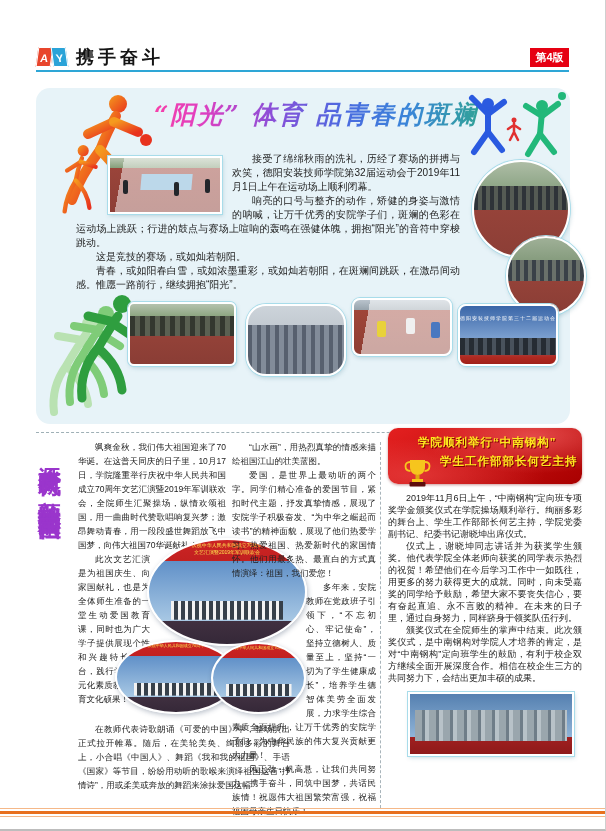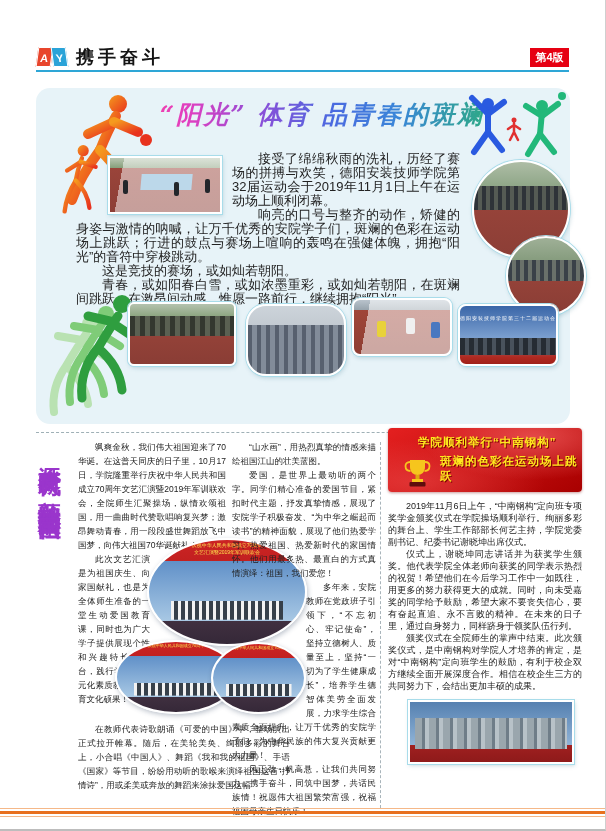--- a/index.html
+++ b/index.html
@@ -16,37 +16,37 @@
   .logo .ly { left:15px; background:#2aa3d8; transform:skewX(8deg); border:1px solid #fff; }
   .section-title { position:absolute; left:76px; top:45px; font-size:18px; font-weight:bold;
                    letter-spacing:4px; color:#141414; }
   .header-rule { position:absolute; left:36px; top:70px; width:533px; height:2px; background:#2ea6d6; }
   .edition-badge { position:absolute; left:530px; top:48px; width:39px; height:19px; background:#e60012;
                    color:#fff; font-size:11px; font-weight:bold; line-height:19px; text-align:center; }
 
   
   .sports-panel { position:absolute; left:36px; top:88px; width:534px; height:336px;
                   background:#e7f3f8; border-radius:14px; }
-  .sports-title { position:absolute; left:88px; top:10px; width:360px; text-align:right;
+  .sports-title { position:absolute; left:100px; top:10px; width:360px; text-align:center;
                   font-family:"DejaVu Serif", serif; font-style:italic; font-weight:bold;
                   font-size:25px; letter-spacing:2px;
                   background:linear-gradient(90deg,#ff3fa0 0%,#e03fc0 18%,#8a4fd8 38%,#4a6ae0 58%,#3a86d8 76%,#2ea888 100%);
                   -webkit-background-clip:text; background-clip:text; color:transparent; }
   .sports-subtitle { position:absolute; left:180px; top:57px; width:280px; text-align:right;
                      font-size:11px; font-weight:bold; color:#96441f; }
   .fig-svg { position:absolute; }
   .orange-figs { left:2px; top:2px; width:158px; height:138px; }
   .right-figs { left:414px; top:2px; width:118px; height:88px; }
   .green-runner { left:4px; top:198px; width:126px; height:132px; }
 
   .photo { position:relative; overflow:hidden; border:2px solid #fff;
            box-shadow:0 0 0 1px #a8dcea, 1px 2px 4px rgba(60,120,140,.25); }
   .round { border-radius:50%; }
 
-  .sports-text { position:absolute; left:40px; top:64px; width:384px; font-size:13px;
+  .sports-text { position:absolute; left:40px; top:64px; width:384px; font-size:10px;
                  line-height:14px; text-align:justify; color:#222; }
   .sports-text p { text-indent:2em; }
   .flag-photo { float:left; width:114px; height:58px; margin:4px 10px 4px 32px;
                 background:
                   linear-gradient(100deg, rgba(255,255,255,0) 0 14px, rgba(255,255,255,.5) 14px 15px) ,
                   linear-gradient(180deg,#b9c6b2 0%,#87a07c 18%,#9a443a 18%,#8c3e36 100%);
                 background-blend-mode:normal; }
   .flag-rect { position:absolute; left:28%; top:30%; width:46%; height:30%; background:#bcd8ea;
                transform:skewX(-5deg); }
   .fig-dark { position:absolute; width:5px; height:14px; background:#23262b; border-radius:2px; }
@@ -107,21 +107,21 @@
   .ell-c { left:96px; top:104px; width:95px; height:72px; }
   .ph-stage { background:
       repeating-linear-gradient(90deg,#f2f2f2 0 3px,#37404a 3px 7px) 50% 72%/72% 18% no-repeat,
       linear-gradient(180deg,#cc2424 0%,#c22020 20%,#6090c8 20%,#a8c8e4 78%,#403040 78%,#352838 100%); }
   .stage-banner { position:absolute; left:0; top:2%; width:100%; text-align:center; color:#ffe34d; }
   .ell-a .stage-banner { font-size:5px; line-height:7px; }
   .ell-b .stage-banner, .ell-c .stage-banner { font-size:4px; line-height:5px; }
 
   
   .award { position:absolute; left:388px; top:428px; width:194px; }
-  .award-head { position:relative; width:194px; height:64px; border-radius:4px;
+  .award-head { position:relative; width:194px; height:56px; border-radius:10px;
                 background:
                   radial-gradient(ellipse at 75% 15%, rgba(255,120,120,.55), transparent 55%),
                   radial-gradient(ellipse at 15% 85%, rgba(255,100,100,.4), transparent 55%),
                   linear-gradient(150deg,#e42020,#a80000);
                 box-shadow:0 1px 3px rgba(120,0,0,.4); }
   .award-t1 { position:absolute; left:30px; top:7px; font-size:11.5px; font-weight:bold;
               color:#ffe81e; text-shadow:1px 1px 0 #7a0000; letter-spacing:1px; }
   .award-t2 { position:absolute; left:52px; top:26px; font-size:11.5px; font-weight:bold;
               color:#ffe81e; text-shadow:1px 1px 0 #7a0000; letter-spacing:1px; }
   .trophy { position:absolute; left:16px; top:30px; width:27px; height:31px; }
@@ -282,21 +282,21 @@
 
   <div class="body-col p3-block">
     <p>在教师代表诗歌朗诵《可爱的中国》中，整场演出正式拉开帷幕。随后，在美轮美奂、绚丽多彩的舞台上，小合唱《中国人》、舞蹈《我和我的祖国》、手语《国家》等节目，纷纷用动听的歌喉来演绎祖国这首“抒情诗”，用或柔美或奔放的舞蹈来涂抹爱国这幅</p>
   </div>
 
   <div class="v-dashed"></div>
 
   <aside class="award">
     <div class="award-head">
       <div class="award-t1">学院顺利举行“中南钢构”</div>
-      <div class="award-t2">斑斓的色彩在运动场上跳跃</div>
+      <div class="award-t2">学生工作部部长何艺主持</div>
       <svg class="trophy" viewBox="0 0 27 31">
         <path d="M6 2h15v7c0 5-3.4 8-7.5 8S6 14 6 9z" fill="#f6c51d"></path>
         <path d="M6 4C3 4 1.5 6 1.5 8c0 3 2 5 5 5" fill="none" stroke="#f6c51d" stroke-width="1.8"></path>
         <path d="M21 4c3 0 4.5 2 4.5 4 0 3-2 5-5 5" fill="none" stroke="#f6c51d" stroke-width="1.8"></path>
         <rect x="11.5" y="17" width="4" height="4" fill="#dfa60f"></rect>
         <rect x="8" y="21" width="11" height="3" fill="#f6c51d"></rect>
         <rect x="5.5" y="24" width="16" height="4.5" rx="1" fill="#5e0d0d"></rect>
       </svg>
     </div>
     <div class="award-body">

